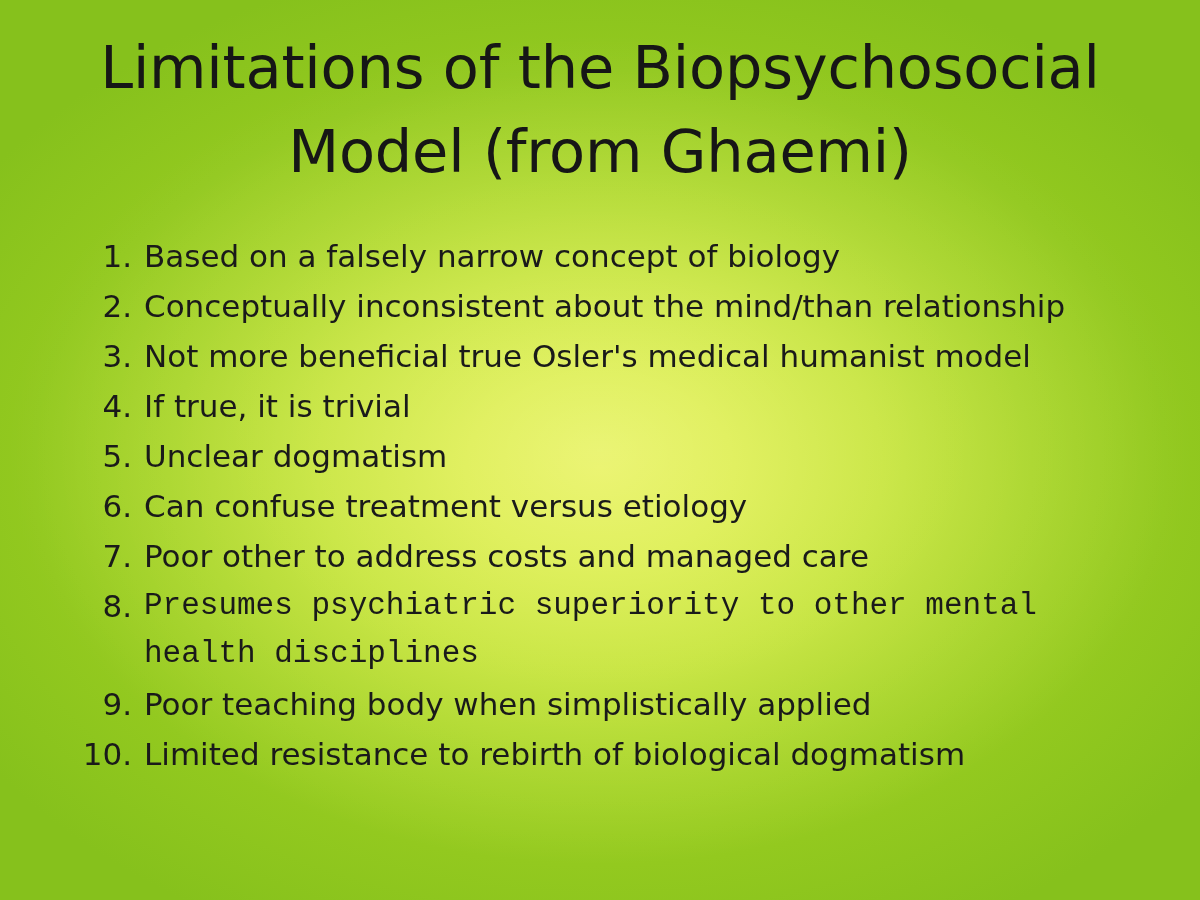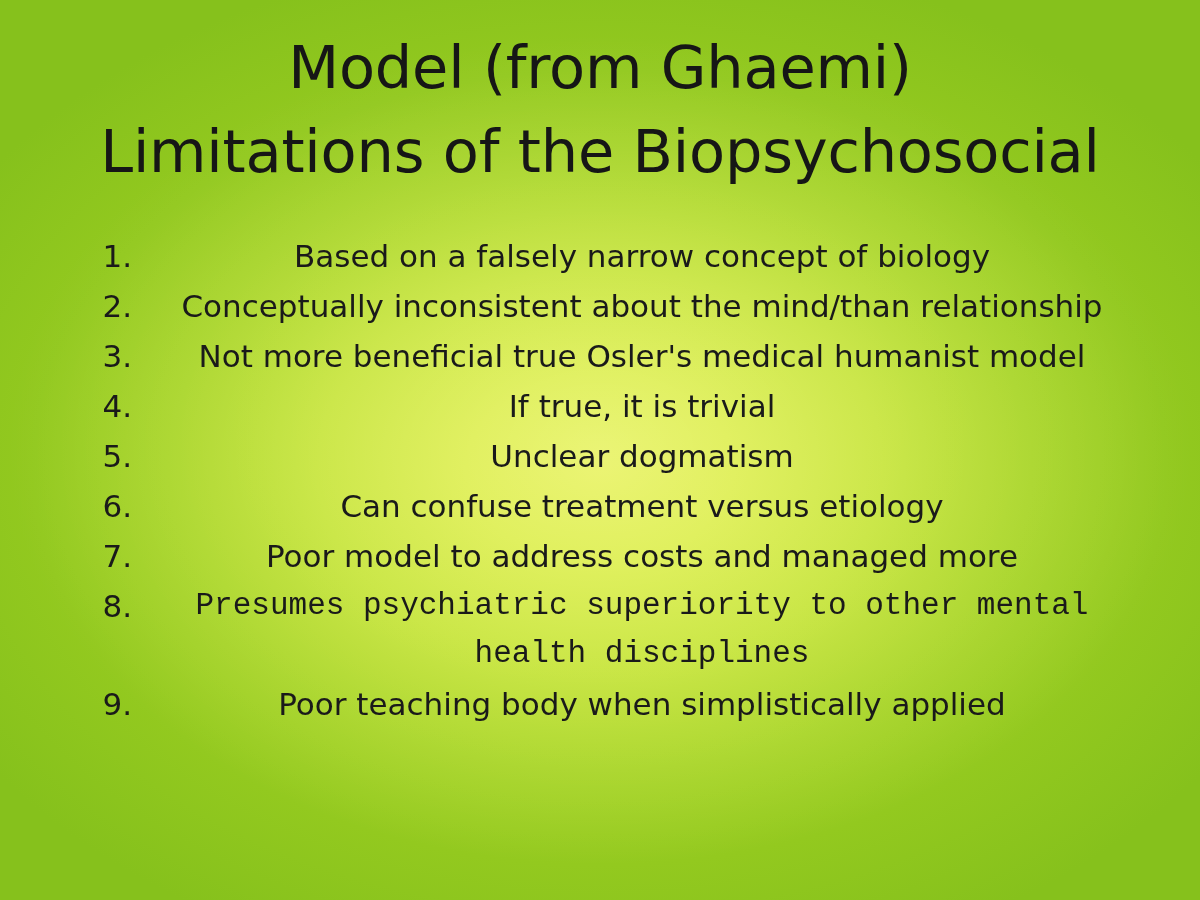--- a/index.html
+++ b/index.html
@@ -69,38 +69,38 @@
   }
   .item .num {
     flex: 0 0 auto;
     width: 62px;
     text-align: right;
     padding-right: 12px;
     white-space: nowrap;
   }
   .item .txt {
     flex: 1 1 auto;
-    text-align: center;
+    text-align: left;
     text-indent: 0;
   }
   .item.wrap .txt {
     margin-left: -74px;
     padding-left: 74px;
     text-indent: 0;
     font-family: Liberation Mono, monospace;
   }
 </style>
 </head>
 <body>
 
 <div class="slide">
 
   <h1 class="title">
+    <span class="line">Limitations of the Biopsychosocial</span>
     <span class="line">Model (from Ghaemi)</span>
-    <span class="line">Limitations of the Biopsychosocial</span>
   </h1>
 
   <ol class="body-list">
     <li class="item">
       <span class="num">1.</span>
       <span class="txt">Based on a falsely narrow concept of biology</span>
     </li>
     <li class="item">
       <span class="num">2.</span>
       <span class="txt">Conceptually inconsistent about the mind/than relationship</span>
@@ -116,25 +116,29 @@
     <li class="item">
       <span class="num">5.</span>
       <span class="txt">Unclear dogmatism</span>
     </li>
     <li class="item">
       <span class="num">6.</span>
       <span class="txt">Can confuse treatment versus etiology</span>
     </li>
     <li class="item">
       <span class="num">7.</span>
-      <span class="txt">Poor model to address costs and managed more</span>
+      <span class="txt">Poor other to address costs and managed care</span>
     </li>
     <li class="item wrap">
       <span class="num">8.</span>
       <span class="txt">Presumes psychiatric superiority to other mental health disciplines</span>
     </li>
     <li class="item">
       <span class="num">9.</span>
       <span class="txt">Poor teaching body when simplistically applied</span>
     </li>
+    <li class="item">
+      <span class="num">10.</span>
+      <span class="txt">Limited resistance to rebirth of biological dogmatism</span>
+    </li>
   </ol>
 
 </div>
 
 </body></html>

